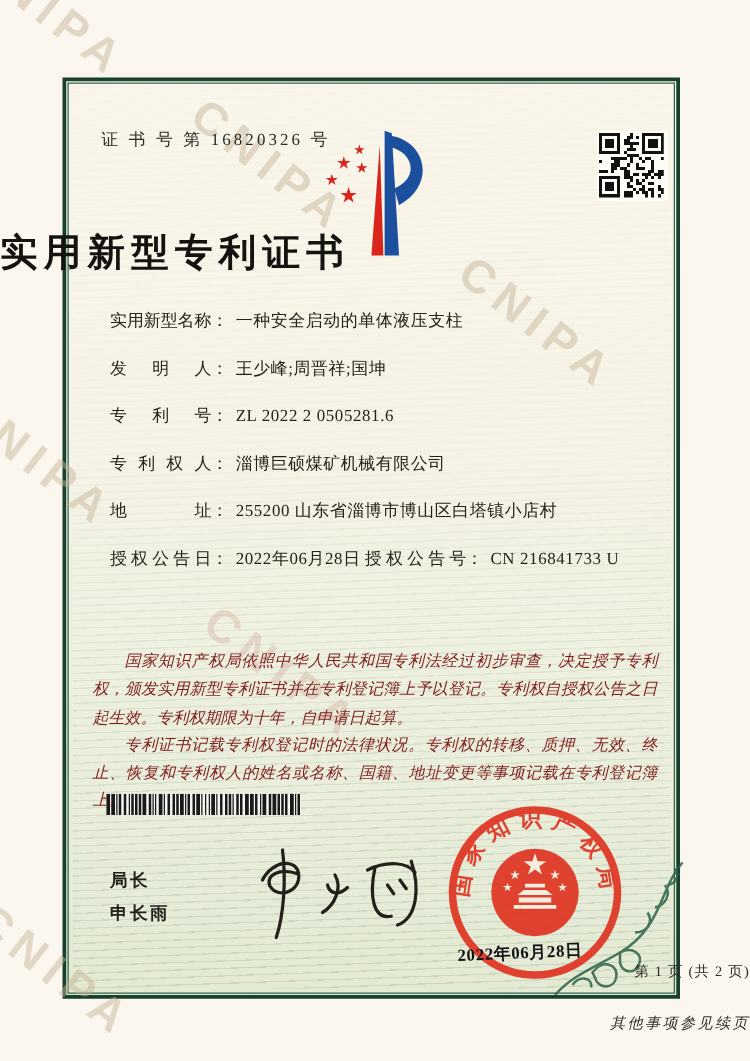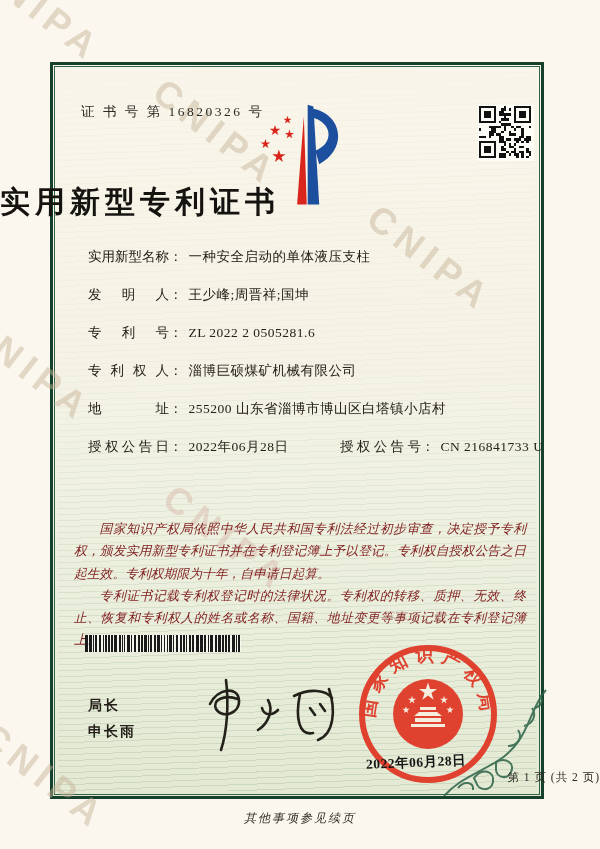--- a/index.html
+++ b/index.html
@@ -25,36 +25,36 @@
   .logo{position:absolute;left:252px;top:98px;width:96px;height:116px;z-index:3;}
   .title{position:absolute;left:0;right:0;top:182px;text-align:left;font-size:30px;font-weight:bold;
          letter-spacing:5px;color:#151310;z-index:3;}
   
   .fields{position:absolute;left:88px;top:249px;width:440px;z-index:3;font-size:13.5px;color:#25221b;}
   .frow{height:38px;line-height:16px;white-space:nowrap;}
   .flabel{display:inline-block;width:81px;text-align:justify;text-align-last:justify;vertical-align:top;}
   .fcolon{display:inline-block;margin-right:6px;}
   .fvalue{letter-spacing:0.5px;}
   .grant-row{height:30px;}
-  .grant-right{display:inline-block;margin-left:48px;}
+  .grant-right{display:inline-block;}
   
   .body-text{position:absolute;left:74px;top:518px;width:452px;z-index:3;font-size:12.8px;line-height:1.74;
              font-style:italic;color:#7f1d1d;text-align:justify;}
   .body-text p{margin:0;text-indent:2em;}
   
   .barcode{position:absolute;left:85px;top:635px;width:156px;height:17px;z-index:3;background:rgba(255,255,255,0.55);}
   .director{position:absolute;left:88px;top:693px;z-index:3;font-size:14px;font-weight:bold;color:#24211b;
             line-height:26px;letter-spacing:2px;}
   .signature{position:absolute;left:192px;top:674px;width:150px;height:86px;z-index:4;}
   .seal{position:absolute;left:354px;top:640px;width:148px;height:148px;z-index:4;opacity:0.92;}
   .seal-date{position:absolute;left:366px;top:753px;width:130px;z-index:5;font-size:13.5px;font-weight:bold;
              color:#141414;letter-spacing:0.5px;transform:rotate(-2.5deg);white-space:nowrap;}
   .page-info{position:absolute;left:0;right:0;top:770px;text-align:right;font-size:11.5px;
              letter-spacing:1px;color:#2c2a24;z-index:3;}
-  .continuation{position:absolute;left:0;right:0;top:810px;text-align:center;font-size:12px;
+  .continuation{position:absolute;left:0;right:0;top:810px;text-align:right;font-size:12px;
                 letter-spacing:2px;font-style:italic;color:#33302a;z-index:3;}
   .flourish{position:absolute;left:436px;top:686px;width:112px;height:114px;z-index:3;}
 </style>
 </head>
 <body>
 
 <div class="page">
 
   <svg width="0" height="0" style="position:absolute" aria-hidden="true">
     <defs>

